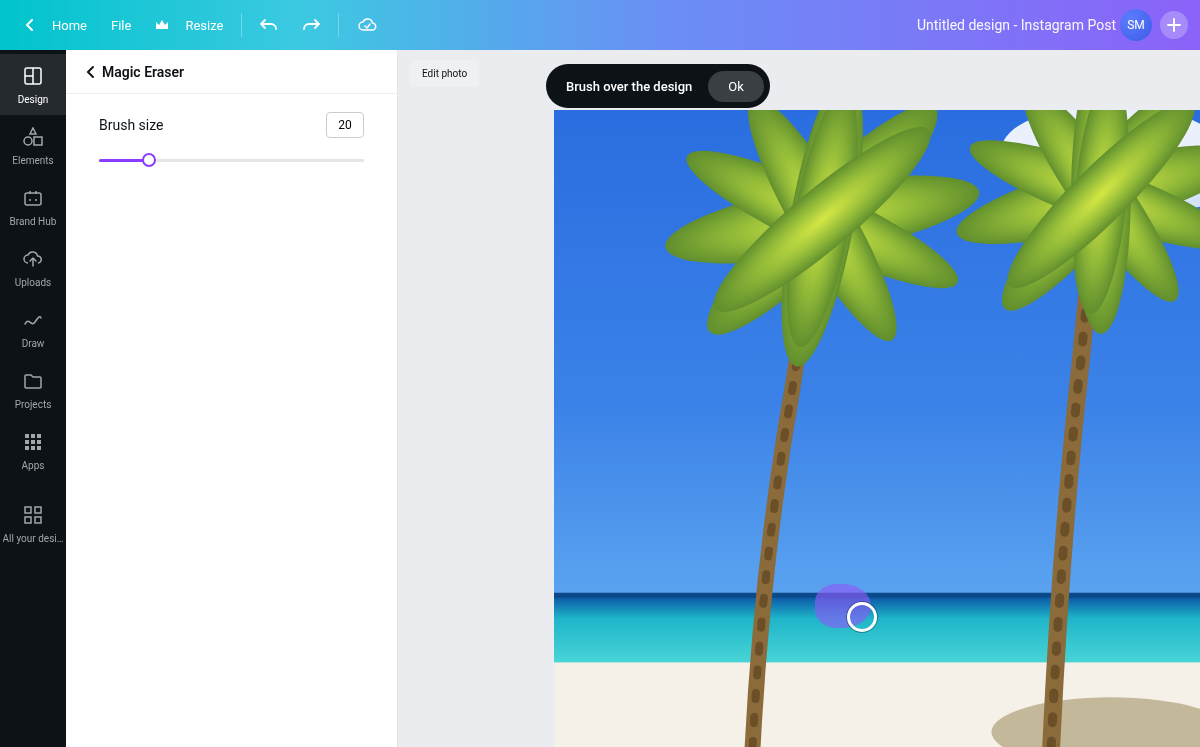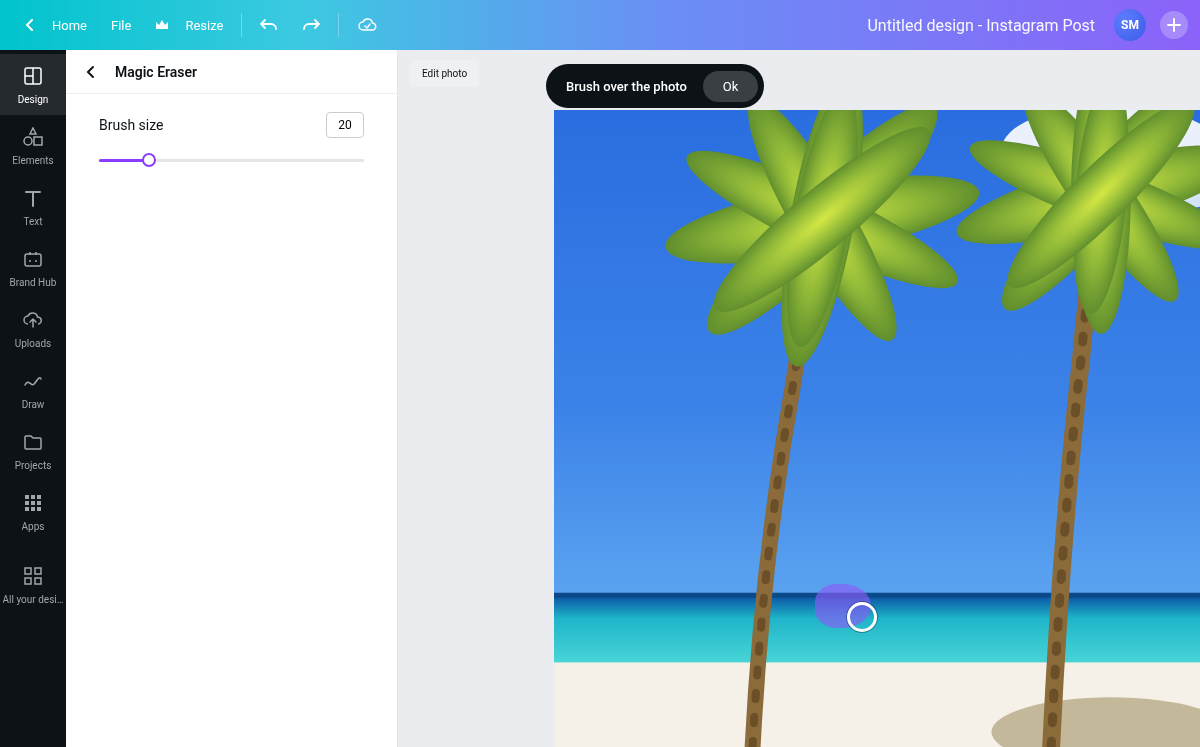--- a/index.html
+++ b/index.html
@@ -2,32 +2,32 @@
 <html><head>
 <meta charset="utf-8">
 <style>
 *{margin:0;padding:0;box-sizing:border-box;font-family:-apple-system,BlinkMacSystemFont,"Segoe UI",Roboto,sans-serif}
 html,body{width:1200px;height:747px;overflow:hidden}
 .topbar{height:50px;background:linear-gradient(90deg,#00c4cc 0%,#3cc9e1 25%,#6a8ff5 55%,#8b62f9 100%);display:flex;align-items:center;padding:0 12px;color:#fff;font-size:13px}
 .topbar .left{display:flex;align-items:center;gap:0}
 .topbar .item{display:flex;align-items:center;gap:16px;padding:0 12px;height:58px;cursor:pointer}
 .topbar .sep{width:1px;height:24px;background:rgba(255,255,255,0.3);margin:0 6px}
 .topbar .spacer{flex:1}
-.topbar .title{font-size:16px;color:#fff;opacity:.95;margin-right:19px}
-.avatar{width:32px;height:32px;border-radius:50%;background:radial-gradient(circle at 30% 30%,#5c7cff,#3c5ce8);color:#fff;display:flex;align-items:center;justify-content:center;font-size:12px;font-weight:700;margin-right:14px}
+.topbar .title{font-size:14px;color:#fff;opacity:.95;margin-right:4px}
+.avatar{width:32px;height:32px;border-radius:50%;background:radial-gradient(circle at 30% 30%,#5c7cff,#3c5ce8);color:#fff;display:flex;align-items:center;justify-content:center;font-size:12px;font-weight:400;margin-right:8px}
 .plusbtn{width:28px;height:28px;border-radius:50%;background:rgba(255,255,255,0.25);display:flex;align-items:center;justify-content:center;color:#fff;font-size:18px;cursor:pointer}
 .app{display:flex;height:697px}
 .rail{width:66px;background:#0d1216;display:flex;flex-direction:column;align-items:center;padding-top:4px;gap:0}
 .rail .ritem{width:66px;display:flex;flex-direction:column;align-items:center;justify-content:center;color:#a0a6ac;font-size:10px;padding:10px 0;cursor:pointer;gap:6px}
 .rail .ritem.active{background:#252a2f;color:#fff}
 .rail .ricon{width:24px;height:24px;display:flex;align-items:center;justify-content:center}
 .rail .rlabel{text-align:center;line-height:1.1;max-width:62px;overflow:hidden;text-overflow:ellipsis;white-space:nowrap}
 .rail .gap{flex:0 0 12px}
 .panel{width:332px;background:#fff;border-right:1px solid #e5e5e5;display:flex;flex-direction:column}
-.panel .hdr{height:44px;display:flex;align-items:center;padding:0 14px;gap:13px;border-bottom:1px solid #eee}
+.panel .hdr{height:44px;display:flex;align-items:center;padding:0 14px;gap:0;border-bottom:1px solid #eee}
 .panel .back{width:22px;height:22px;display:flex;align-items:center;justify-content:center;cursor:pointer}
 .panel .ptitle{font-size:14px;font-weight:600;color:#0d1216}
 .panel .body{padding:18px 33px}
 .brow{display:flex;align-items:center;justify-content:space-between;margin-bottom:12px}
 .brow label{font-size:14px;color:#0d1216}
 .brow input{width:38px;height:26px;border:1px solid #ccc;border-radius:4px;text-align:center;font-size:12px}
 .slider{position:relative;height:20px}
 .slider .track{position:absolute;top:9px;left:0;right:0;height:3px;background:#e5e5e5;border-radius:2px}
 .slider .fill{position:absolute;top:9px;left:0;width:19%;height:3px;background:#8b3dff;border-radius:2px}
 .slider .thumb{position:absolute;top:3px;left:19%;transform:translateX(-50%);width:14px;height:14px;border-radius:50%;background:#fff;border:2px solid #8b3dff;cursor:pointer}
@@ -108,28 +108,20 @@
           <svg width="22" height="20" viewBox="0 0 22 20">
             <circle cx="6" cy="14" r="4" stroke="#a0a6ac" stroke-width="1.5" fill="none"></circle>
             <rect x="12" y="10" width="8" height="8" stroke="#a0a6ac" stroke-width="1.5" fill="none"></rect>
             <path d="M11 1l3 6H8z" stroke="#a0a6ac" stroke-width="1.5" fill="none"></path>
           </svg>
         </div>
       <div class="rlabel">Elements</div>
     </div>
     <div class="ritem">
       <div class="ricon">
-          <svg width="18" height="18" viewBox="0 0 18 18">
-            <path d="M2 3h14M9 3v14" stroke="#a0a6ac" stroke-width="2" stroke-linecap="round"></path>
-          </svg>
-        </div>
-      <div class="rlabel">Text</div>
-    </div>
-    <div class="ritem">
-      <div class="ricon">
           <svg width="20" height="18" viewBox="0 0 20 18">
             <rect x="2" y="4" width="16" height="12" rx="2" stroke="#a0a6ac" stroke-width="1.5" fill="none"></rect>
             <path d="M7 2v3M13 2v3" stroke="#a0a6ac" stroke-width="1.5"></path>
             <circle cx="7" cy="11" r="1" fill="#a0a6ac"></circle>
             <circle cx="13" cy="11" r="1" fill="#a0a6ac"></circle>
           </svg>
         </div>
       <div class="rlabel">Brand Hub</div>
     </div>
     <div class="ritem">
@@ -207,21 +199,21 @@
         <div class="thumb"></div>
       </div>
     </div>
   </div>
 
   <div class="canvas">
     <div class="toolbar2">
       <button class="editbtn">Edit photo</button>
     </div>
     <div class="tooltip">
-      <span>Brush over the photo</span>
+      <span>Brush over the design</span>
       <button class="okbtn">Ok</button>
     </div>
     <div class="photo">
       <svg viewBox="0 0 650 640" preserveAspectRatio="xMidYMid slice">
         <defs>
           <linearGradient id="sky" x1="0" y1="0" x2="0" y2="1">
             <stop offset="0" stop-color="#2a6de0"></stop>
               <stop offset="0.6" stop-color="#3b82e8"></stop>
               <stop offset="1" stop-color="#5ba3f0"></stop>
           </linearGradient>

